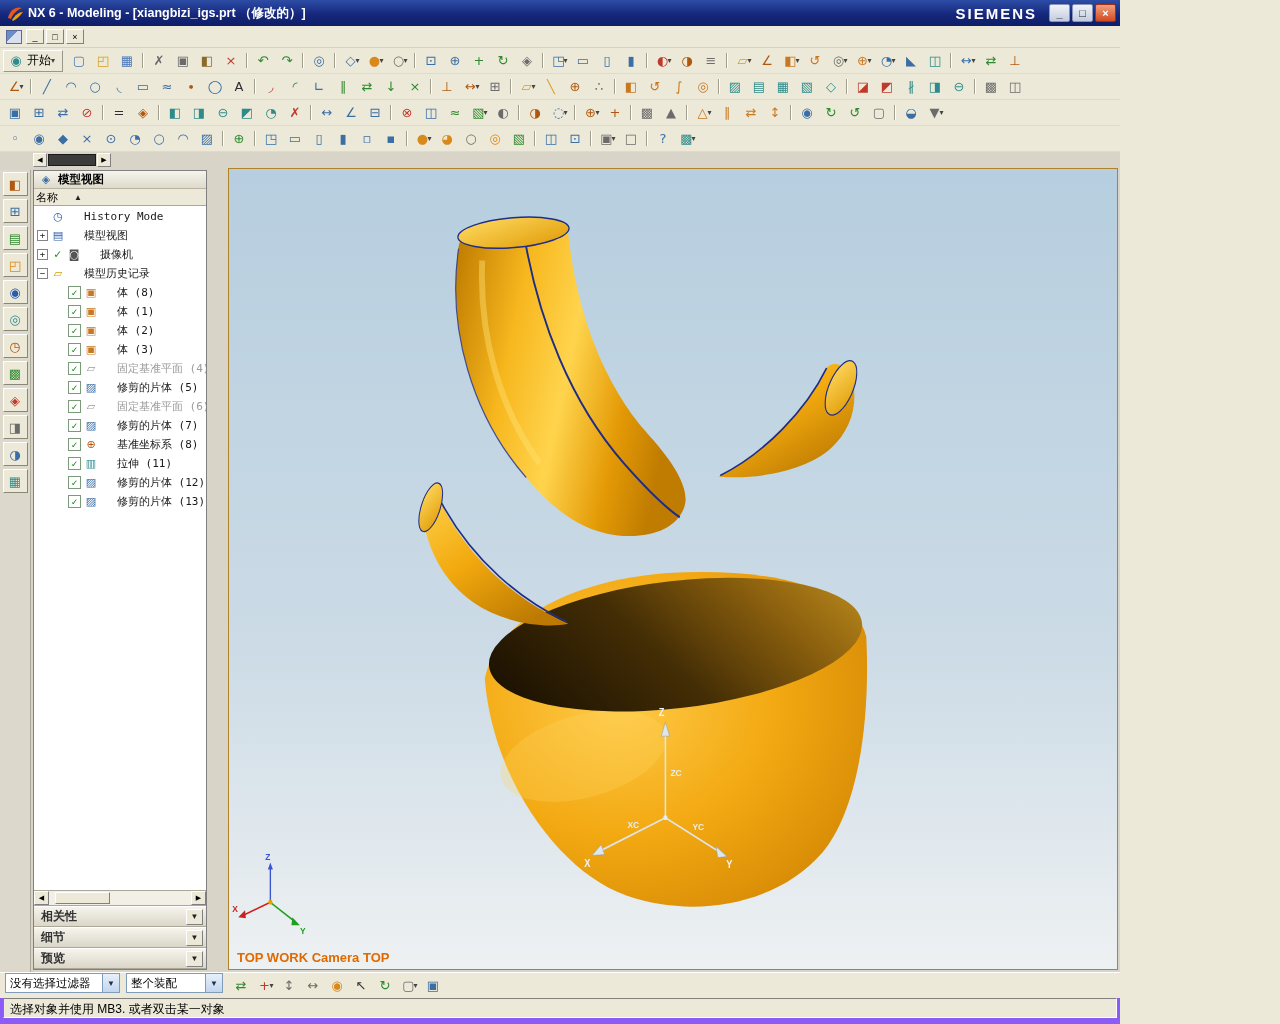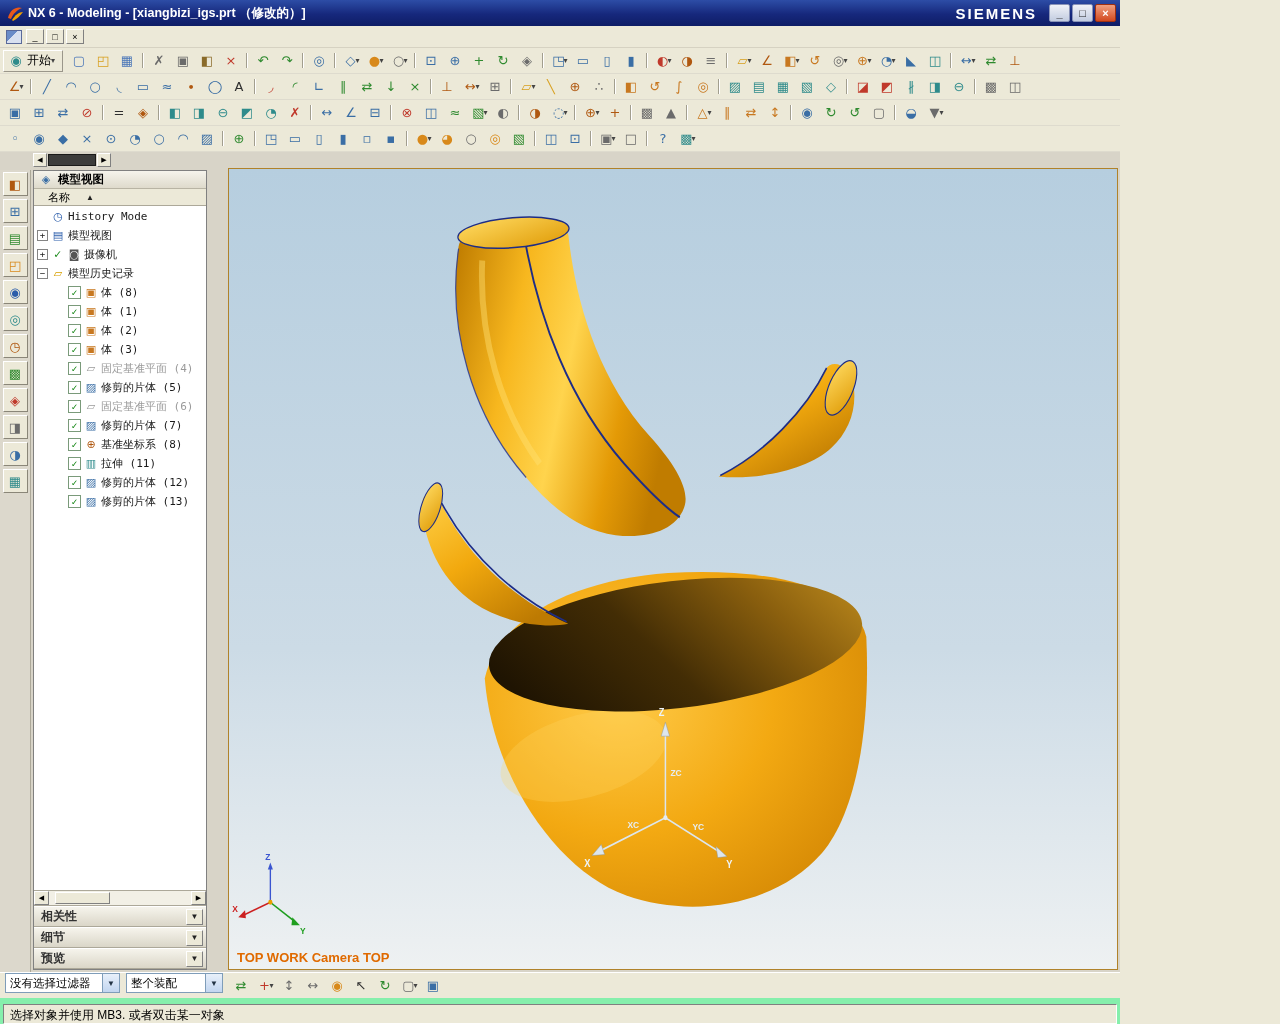--- a/index.html
+++ b/index.html
@@ -53,35 +53,35 @@
   .slide-btn { width:14px; height:14px; background:#ece9d8; border:1px solid; border-color:#fff #808080 #808080 #fff;
     font-size:7px; display:flex; align-items:center; justify-content:center; }
   .slide-thumb { width:48px; height:12px; background:#3c3c3c; border:1px solid #1a1a1a; }
 
   .navpanel { position:absolute; top:18px; left:33px; width:174px; bottom:2px; background:#ece9d8;
     border:1px solid #808080; display:flex; flex-direction:column; }
   .panel-title { height:18px; display:flex; align-items:center; gap:4px; padding:0 4px;
     background:linear-gradient(#f6f4ec,#dedacc); border-bottom:1px solid #b8b4a4; font-weight:bold; font-size:11.5px; }
   .panel-title .tglyph { font-size:11px; }
   .tree-header { height:17px; display:flex; align-items:center; background:#ece9d8; border-bottom:1px solid #aca899;
-    padding:0 14px; font-size:11px; gap:16px; }
+    padding:0 2px; font-size:11px; gap:16px; }
   .sort-glyph { font-size:8px; color:#222; }
   .tree { flex:1 1 auto; background:#fff; overflow:hidden; padding-top:1px;
     font-family:"DejaVu Sans Mono",monospace; font-size:11px; }
   .trow { height:19px; display:flex; align-items:center; gap:3px; white-space:nowrap; cursor:default; }
   .trow.ind1 { margin-left:3px; }
   .trow.ind2 { margin-left:20px; }
   .texp { width:11px; height:11px; flex:0 0 auto; border:1px solid #848484; background:#fff;
     font-size:9px; line-height:9px; text-align:center; color:#222; }
   .trow.noexp .texp { border-color:transparent; background:transparent; }
   .tcheck { width:13px; height:13px; flex:0 0 auto; border:1px solid #7a9a7a; background:#fff;
     color:#178817; font-size:10px; line-height:11px; font-weight:bold; text-align:center; }
   .trow.mark .tcheck { border-color:transparent; background:transparent; font-size:12px; }
   .ticon { width:14px; flex:0 0 auto; text-align:center; font-size:11px; font-family:"DejaVu Sans",sans-serif; }
-  .tlabel { color:#1a1a1a; }
+  .tlabel { color:#1a1a1a;margin-left:16px; }
   .trow.gray .tlabel { color:#9a9a9a; }
   .hscroll { height:15px; display:flex; align-items:center; background:#f2f0e6; border-top:1px solid #aca899; }
   .scr-btn { width:15px; height:14px; background:#ece9d8; border:1px solid; border-color:#fff #808080 #808080 #fff;
     font-size:7px; display:flex; align-items:center; justify-content:center; }
   .scr-thumb { width:55px; height:12px; margin-left:6px; background:#ece9d8; border:1px solid; border-color:#fff #808080 #808080 #fff; }
   .scr-track { flex:1 1 auto; }
   .sections { border-top:1px solid #aca899; }
   .section { height:21px; display:flex; align-items:center; justify-content:space-between; padding:0 3px 0 7px;
     background:linear-gradient(#f6f4ec,#dad6c8); border-top:1px solid #fff; border-bottom:1px solid #aca899;
     font-weight:bold; font-size:12px; color:#333; }
@@ -96,21 +96,21 @@
 
   
   .selbar { position:absolute; left:0; right:0; bottom:26px; height:26px; background:#ece9d8;
     border-top:1px solid #fff; display:flex; gap:6px; padding:0 5px; }
   .combo { display:flex; align-items:stretch; height:20px; border:1px solid #7f9db9; background:#fff; }
   .combo-text { padding:2px 6px 0 4px; font-size:11.5px; white-space:nowrap; }
   .combo-btn { width:17px; background:linear-gradient(#e8f0fa,#c2d6f0); border-left:1px solid #7f9db9;
     display:flex; align-items:center; justify-content:center; font-size:8px; color:#234; }
   .combo.filter .combo-text { width:96px; }
   .combo.scope .combo-text { width:78px; }
-  .statusbar { position:absolute; left:0; right:0; bottom:0; height:26px; background:#86efac; display:flex; align-items:flex-end; padding:0 3px; }
+  .statusbar { position:absolute; left:0; right:0; bottom:0; height:26px; background:#8b5cf6; display:flex; align-items:flex-start; padding:0 3px; }
   .status-cell { flex:1 1 auto; height:20px; border:1px solid; border-color:#808080 #fff #fff #808080;
     padding:2px 6px; font-size:12px; background:#ece9d8; white-space:nowrap; }
 </style>
 </head>
 <body>
 
 <div class="app" data-name="nx-window">
 
   <div class="titlebar" data-name="title-bar">
     <span class="nx-logo" data-name="nx-logo-icon">

